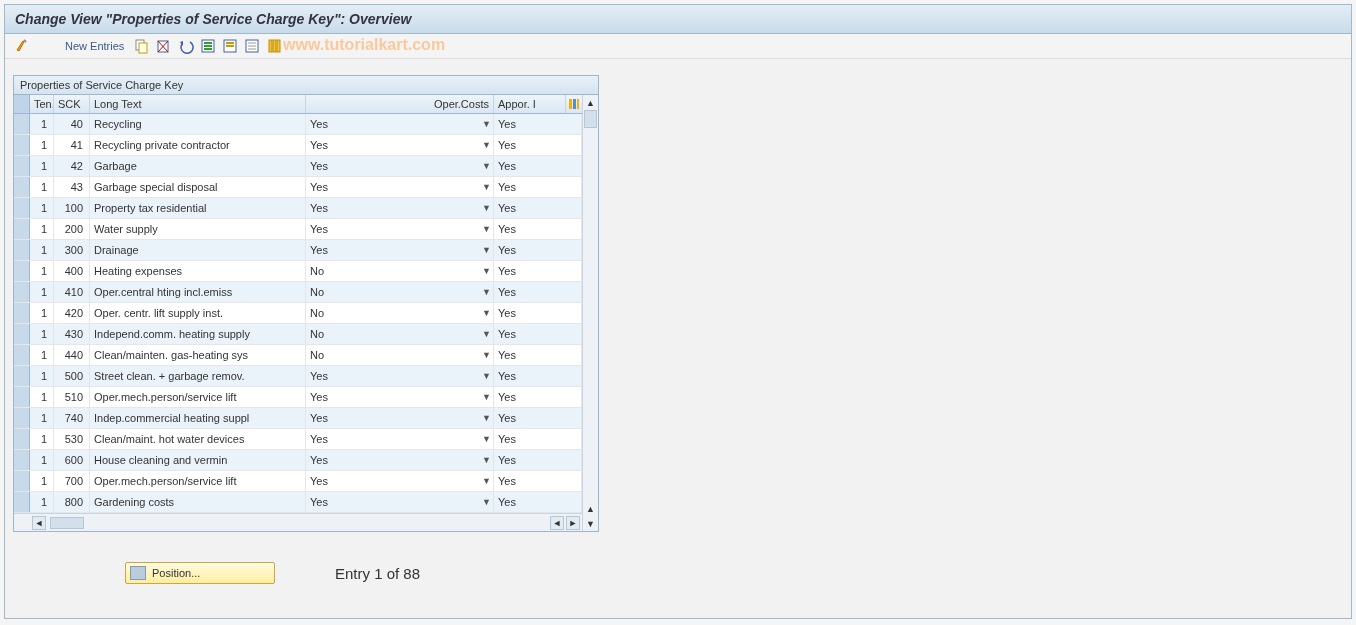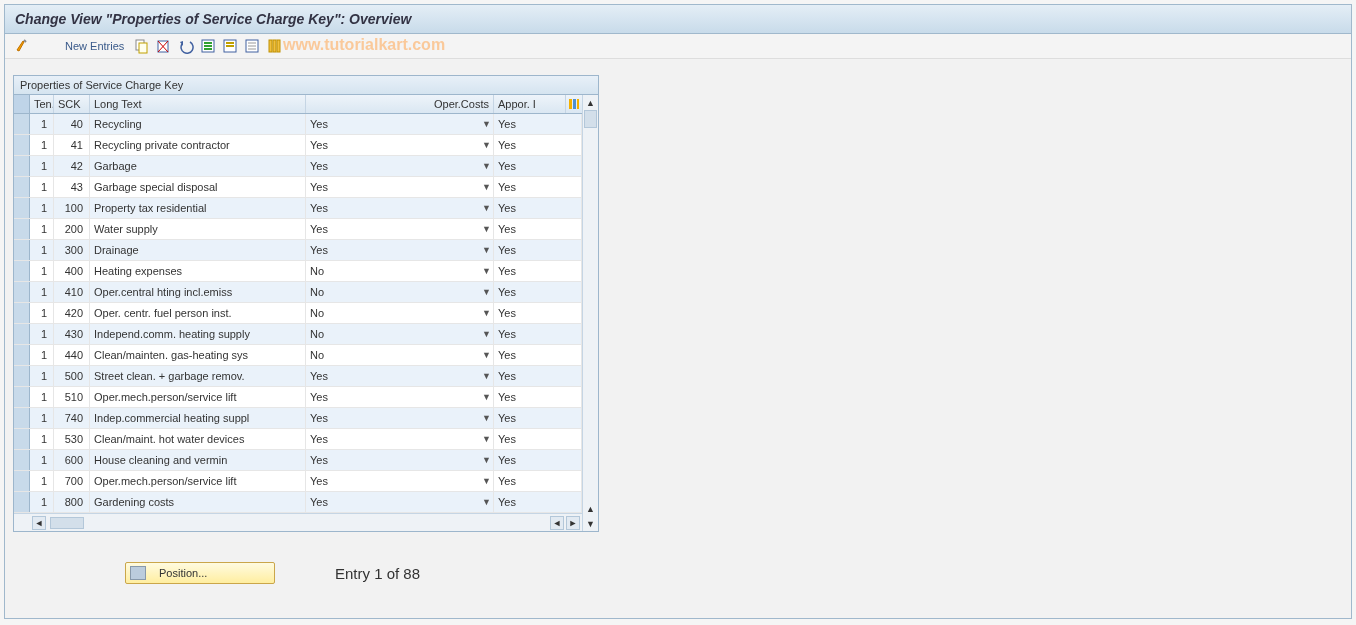--- a/index.html
+++ b/index.html
@@ -154,21 +154,21 @@
   .position-btn {
     display:flex;
     align-items:center;
     background: linear-gradient(#fffbe0, #ffeea0);
     border:1px solid #caa64a;
     border-radius:2px;
     height: 22px;
     padding: 0 26px 0 4px;
     min-width: 150px;
     cursor:pointer;
-    gap:13px;
+    gap:6px;
   }
   .position-btn .pos-icon { width:16px; height:14px; background:#bcd; border:1px solid #89a; display:inline-block;}
   .entry-count { font-size: 15px; color:#333;}
   svg { display:block; }
 </style>
 </head>
 <body>
 
 <div class="container">
   <div class="title-bar">Change View "Properties of Service Charge Key": Overview</div>
@@ -322,21 +322,21 @@
               <div class="cell c-ten">1</div>
               <div class="cell c-sck">410</div>
               <div class="cell c-long">Oper.central hting incl.emiss</div>
               <div class="cell c-oper">No<span class="dd">▼</span></div>
               <div class="cell c-appor" style="flex:1">Yes</div>
             </div>
             <div class="row">
               <div class="sel-cell"></div>
               <div class="cell c-ten">1</div>
               <div class="cell c-sck">420</div>
-              <div class="cell c-long">Oper. centr. fuel person inst.</div>
+              <div class="cell c-long">Oper. centr. lift supply inst.</div>
               <div class="cell c-oper">No<span class="dd">▼</span></div>
               <div class="cell c-appor" style="flex:1">Yes</div>
             </div>
             <div class="row alt">
               <div class="sel-cell"></div>
               <div class="cell c-ten">1</div>
               <div class="cell c-sck">430</div>
               <div class="cell c-long">Independ.comm. heating supply</div>
               <div class="cell c-oper">No<span class="dd">▼</span></div>
               <div class="cell c-appor" style="flex:1">Yes</div>

